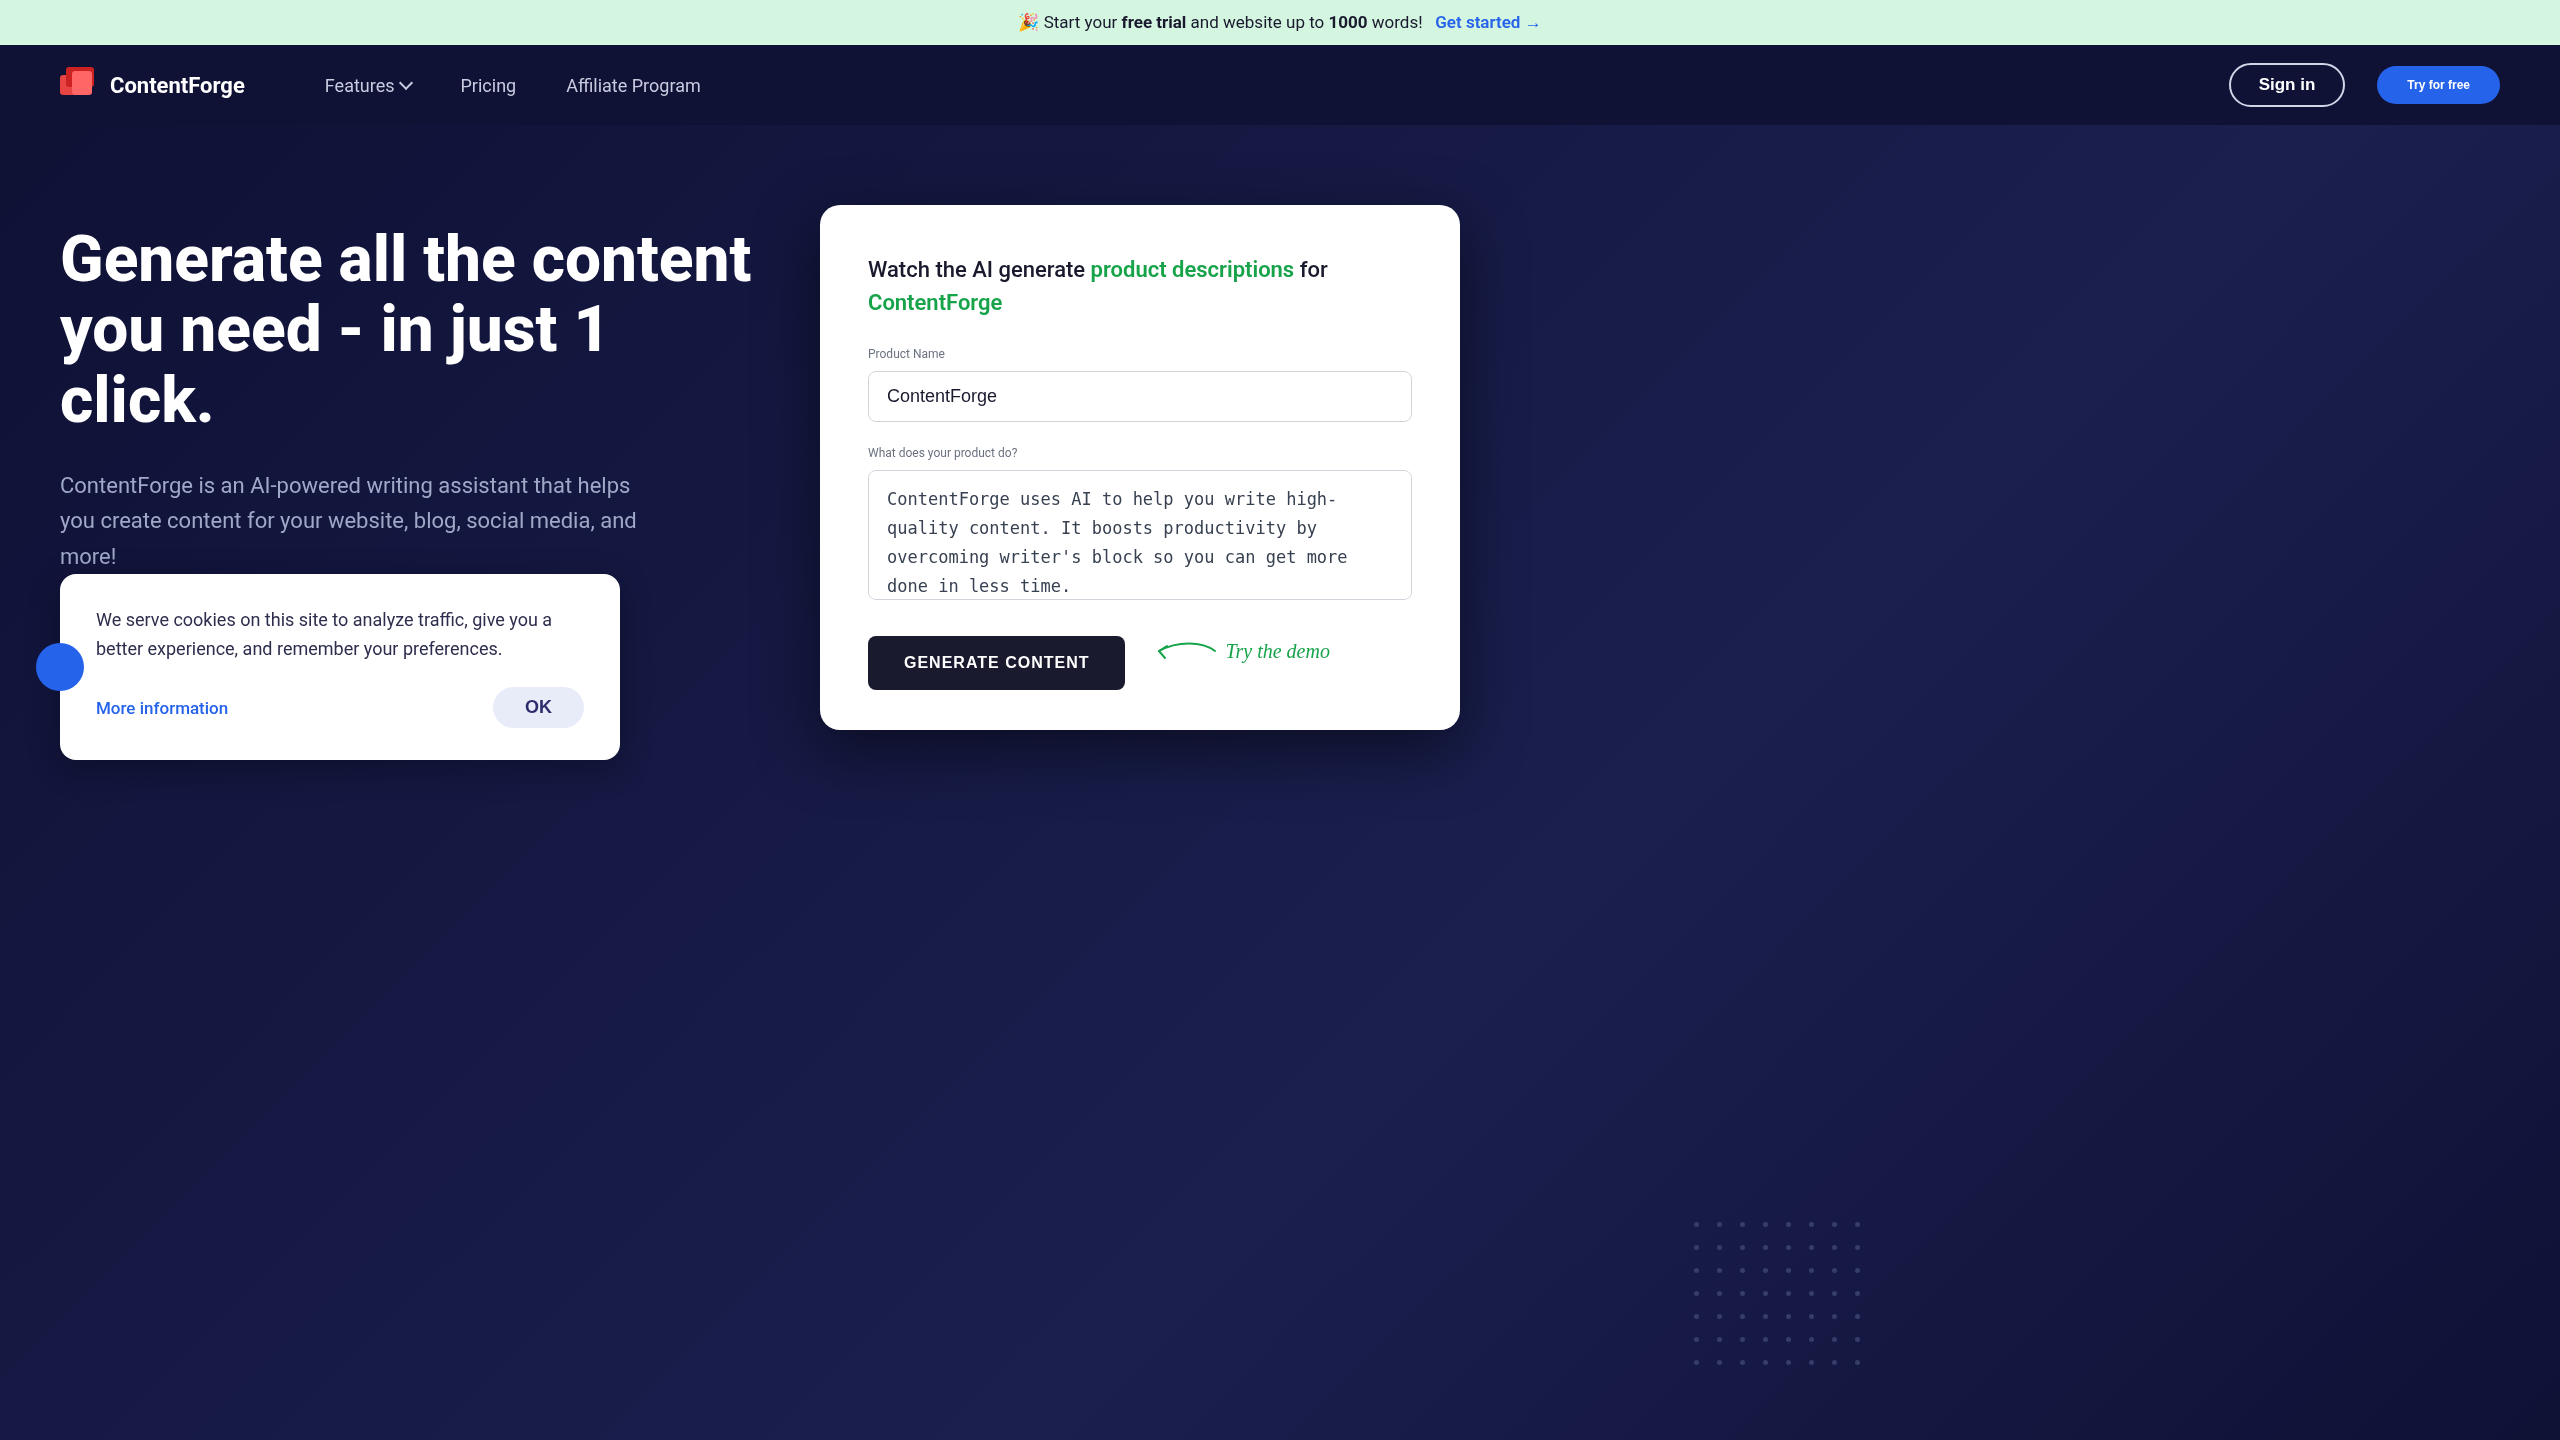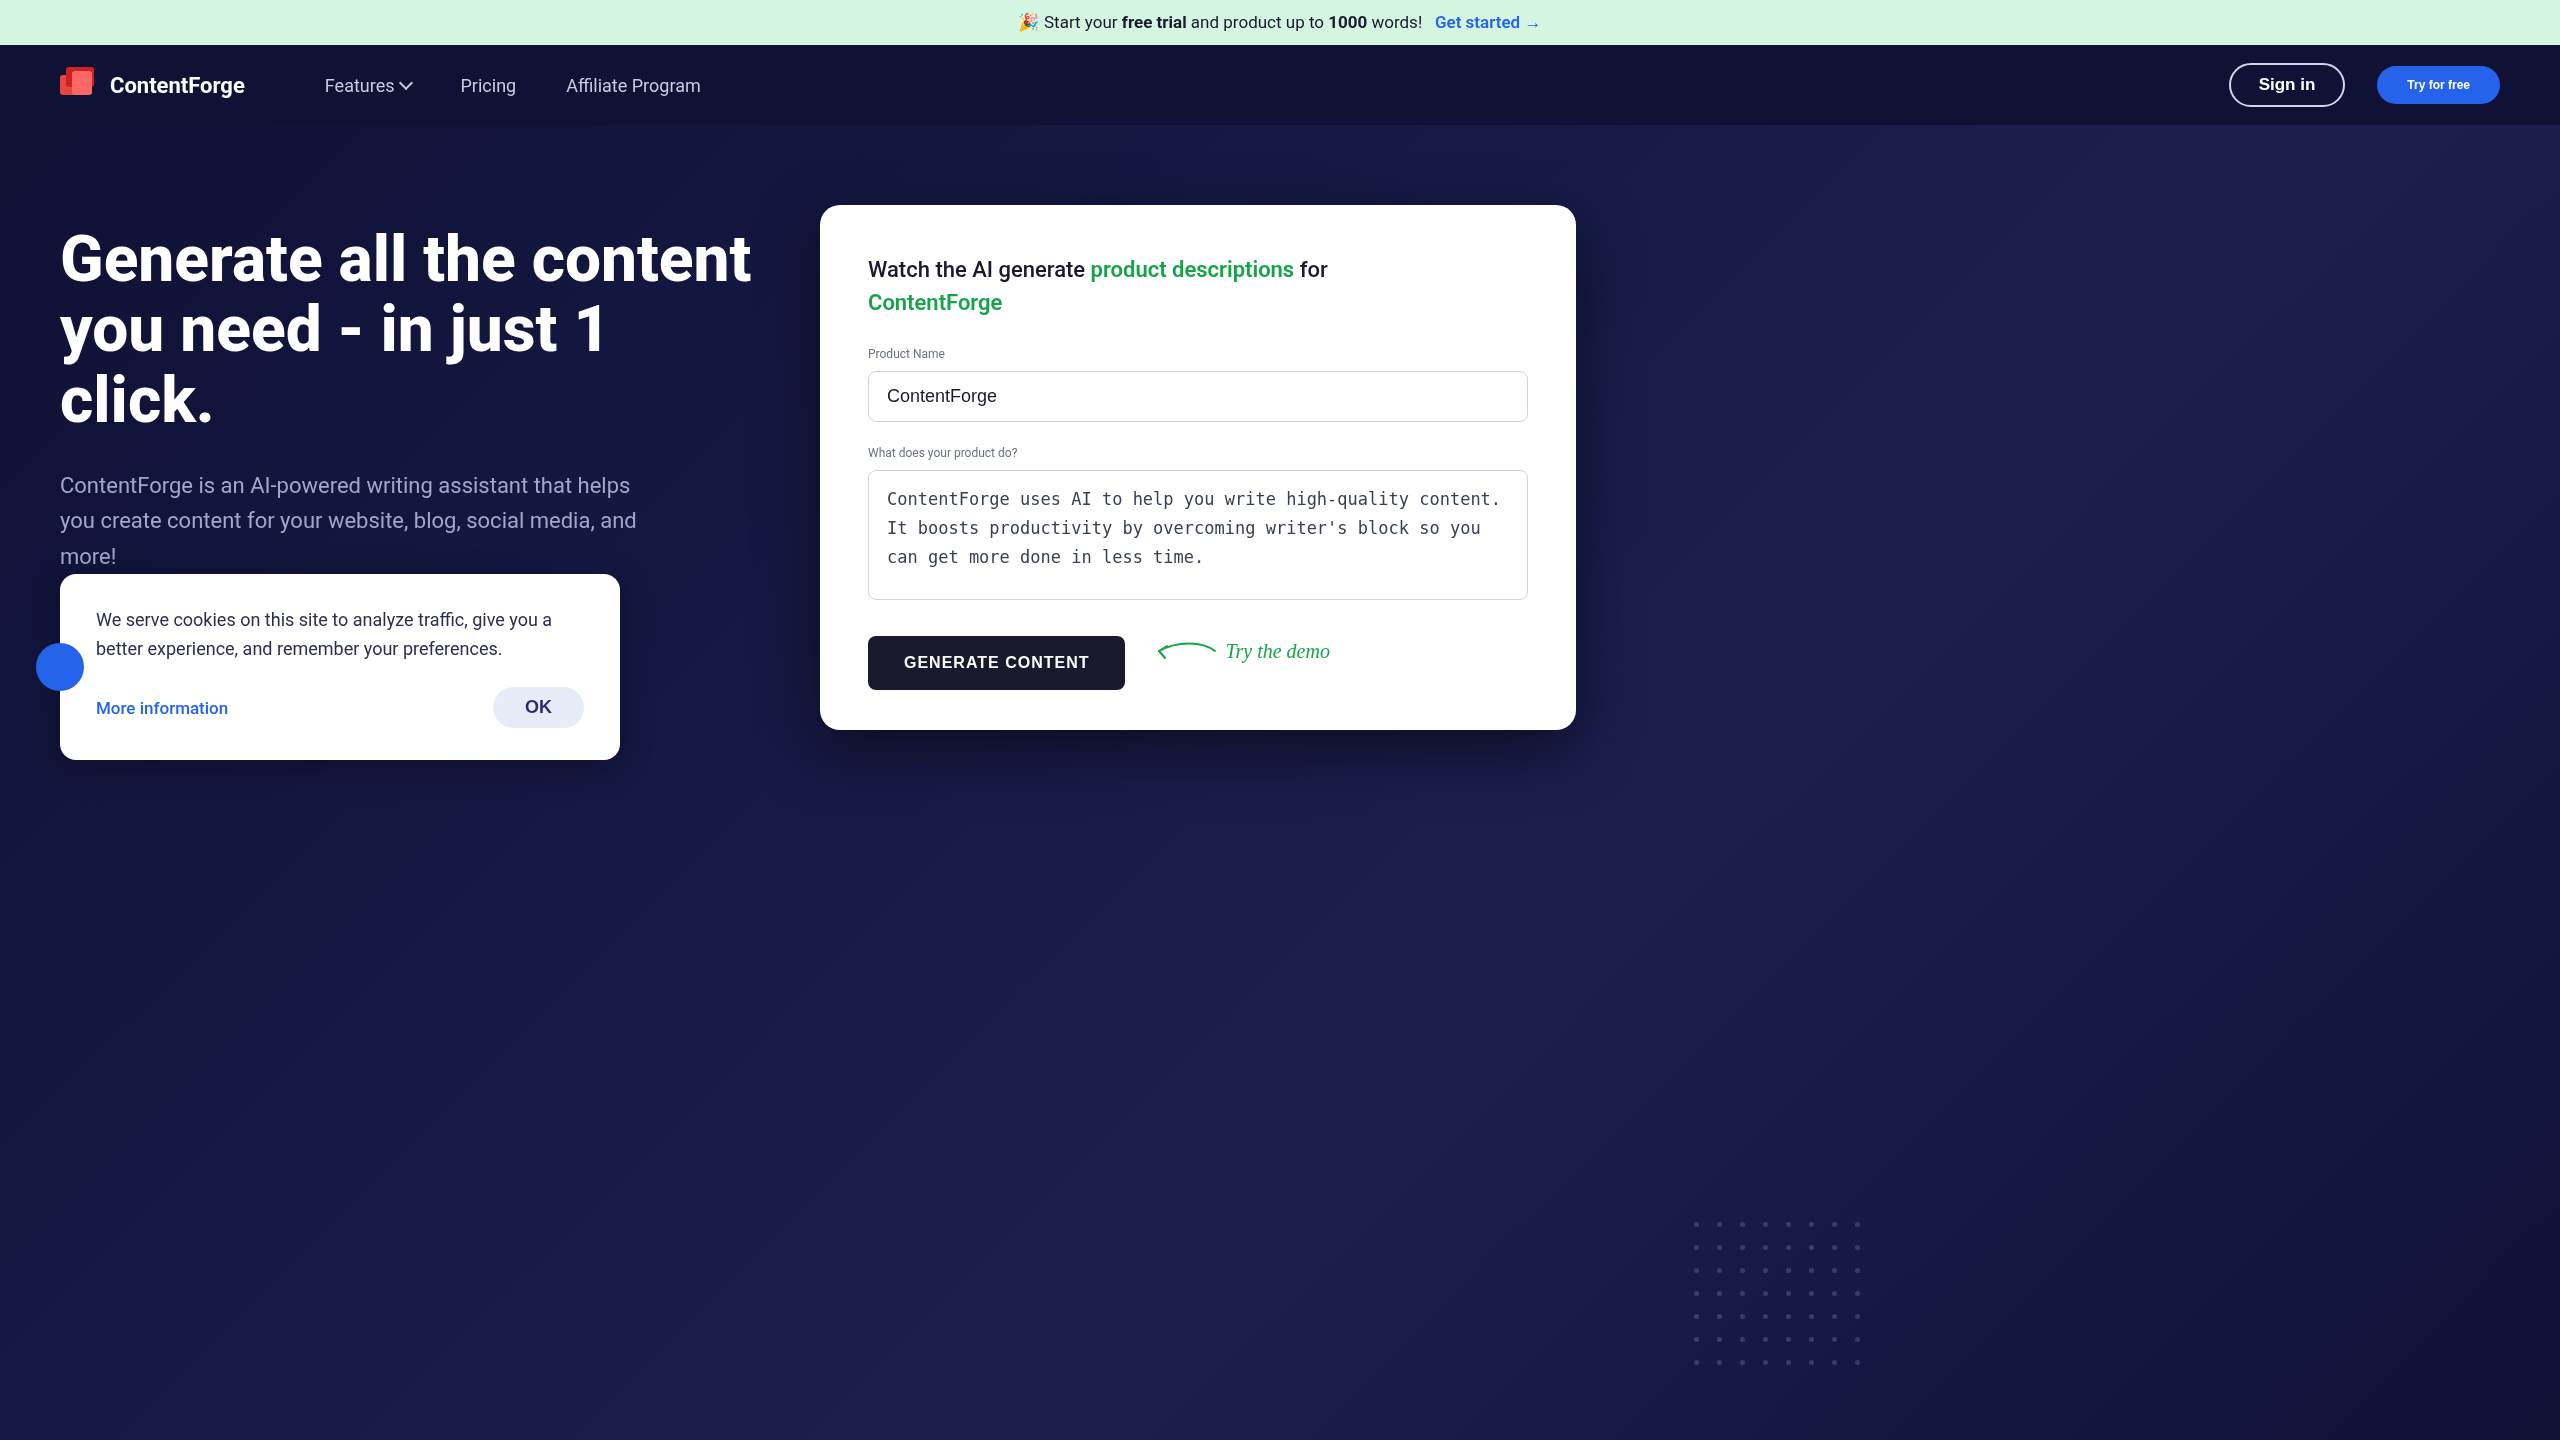--- a/index.html
+++ b/index.html
@@ -176,21 +176,21 @@
       height: 48px;
       background: #2563eb;
       border-radius: 50%;
     }
 
     
     .demo-card {
       background: #ffffff;
       border-radius: 20px;
       padding: 48px 48px 40px;
-      width: 756px;
+      width: 640px;
       flex-shrink: 0;
       margin-left: 60px;
       box-shadow: 0 20px 60px rgba(0,0,0,0.5);
     }
     .demo-card-title {
       font-size: 22px;
       color: #1a1a2e;
       font-weight: 500;
       margin-bottom: 28px;
       line-height: 1.5;
@@ -270,21 +270,21 @@
       margin-top: -4px;
     }
   </style>
 </head>
 <body>
 
 <div class="top-banner">
   <span>🎉</span>
   <span>Start your </span>
   <strong class="highlight">free trial</strong>
-  <span> and product up to </span>
+  <span> and website up to </span>
   <strong class="highlight">1000</strong>
   <span> words!</span>
   &nbsp;
   <a class="cta-link">Get started →</a>
 </div>
 
 <nav class="navbar">
   <div class="logo-area">
     <div class="logo-icon">
       <svg viewBox="0 0 40 36" fill="none" xmlns="http://www.w3.org/2000/svg">

